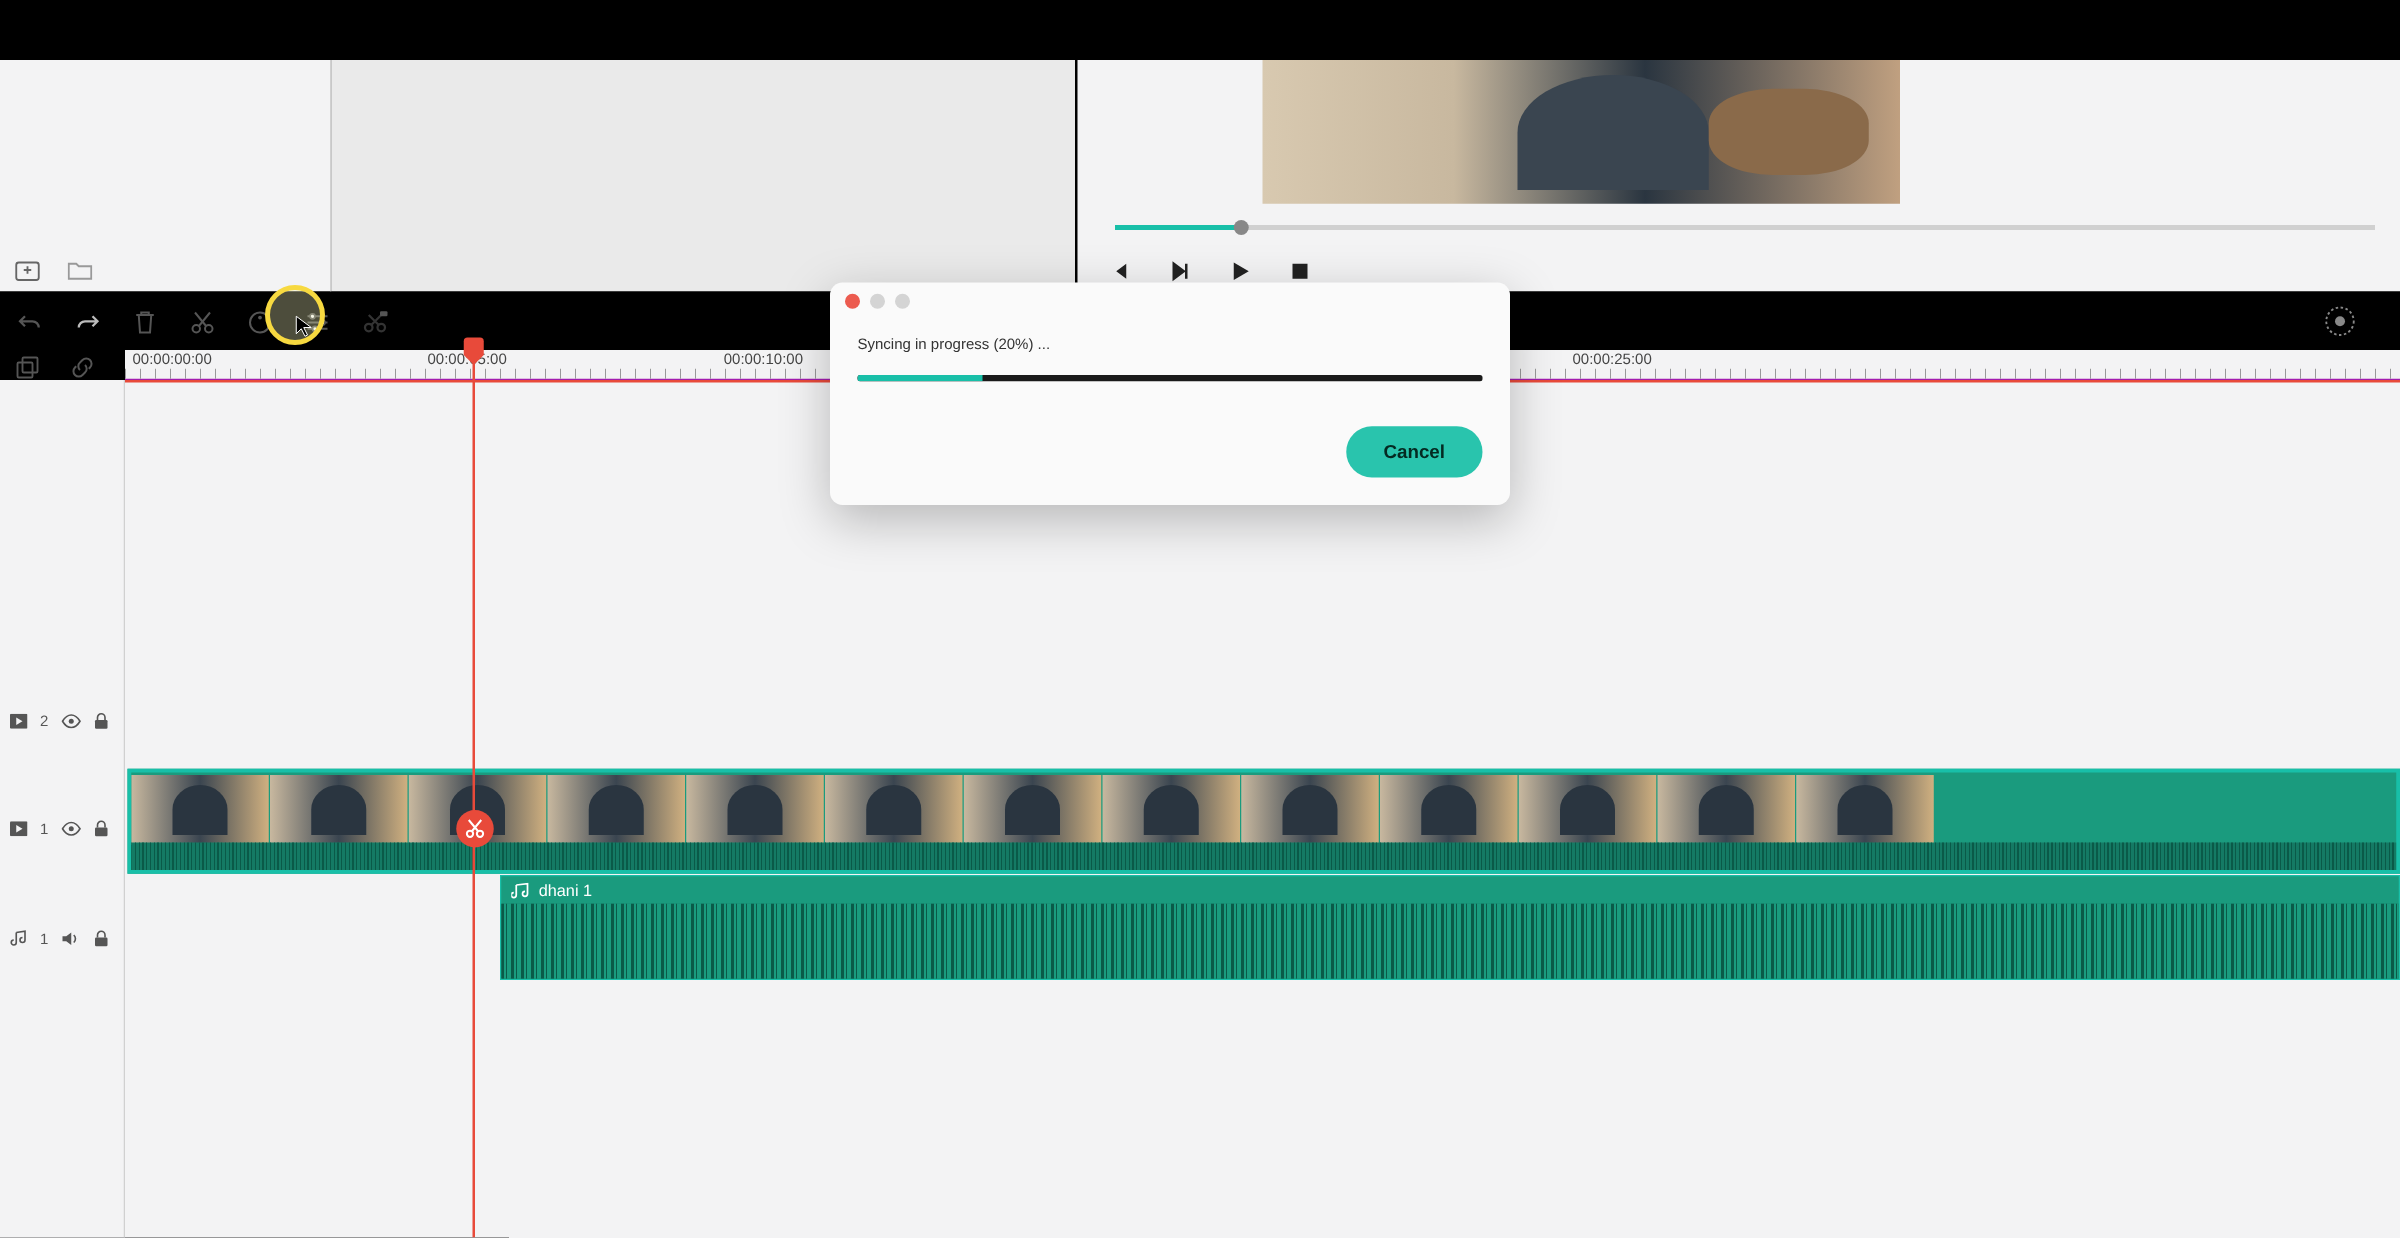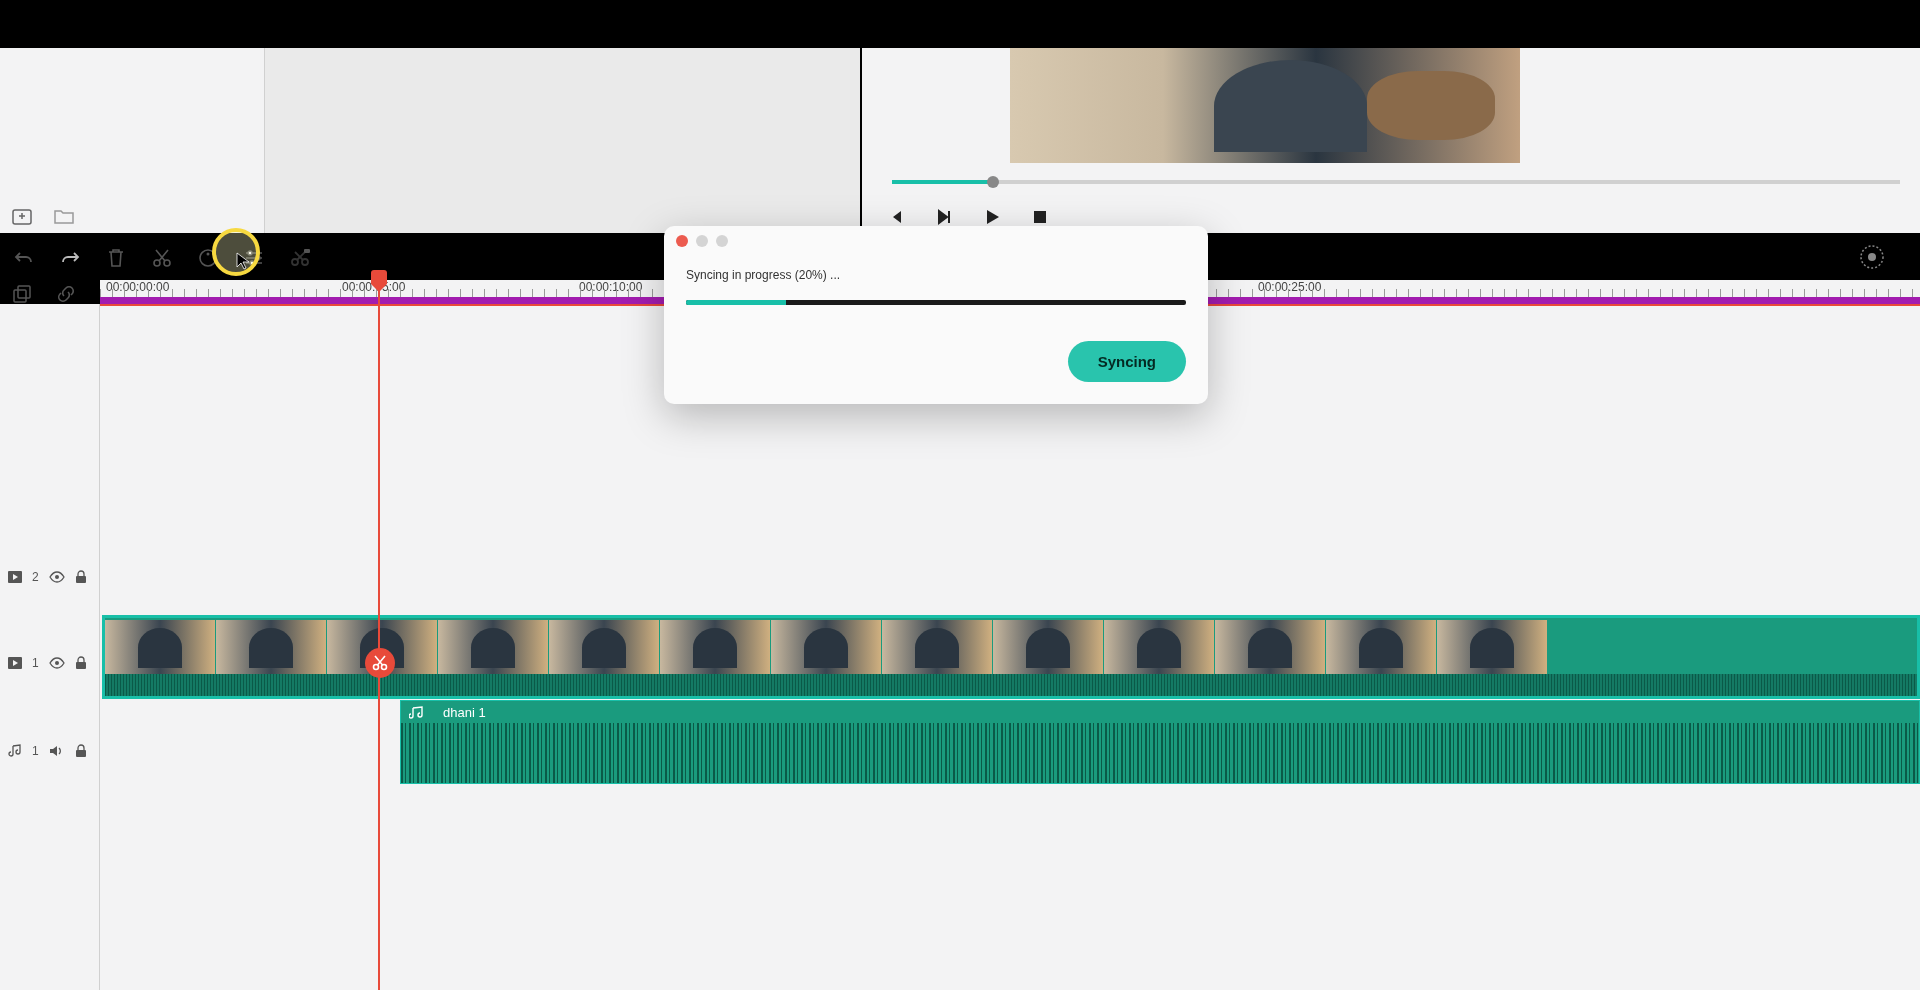--- a/index.html
+++ b/index.html
@@ -30,21 +30,21 @@
 .tool-row { position: absolute; top: 244px; left: 10px; display: flex; gap: 18px; align-items: center; }
 .tool-icon { width: 28px; height: 28px; color: #555; display: flex; align-items: center; justify-content: center; cursor: pointer; }
 
 .tool-highlight { position: absolute; top: 228px; left: 212px; width: 48px; height: 48px; border: 4px solid #f7d940; border-radius: 50%; background: rgba(255,255,200,0.3); pointer-events: none; z-index: 5; }
 .cursor-arrow { position: absolute; top: 252px; left: 236px; z-index: 6; }
 
 .record-btn { position: absolute; top: 244px; right: 35px; width: 26px; height: 26px; }
 
 .link-row { position: absolute; top: 280px; left: 8px; display: flex; gap: 16px; align-items: center; }
 
-.timeline-ruler { position: absolute; top: 280px; left: 100px; right: 0; height: 24px; background: #f3f3f4; border-bottom: 7px solid #a21caf; }
+.timeline-ruler { position: absolute; top: 280px; left: 100px; right: 0; height: 24px; background: #f3f3f4; border-bottom: 1px solid #a21caf; }
 .ruler-tick { position: absolute; top: 0; height: 100%; display: flex; flex-direction: column; }
 .ruler-label { font-size: 12px; color: #444; margin-left: 4px; }
 .ruler-marks { position: relative; height: 8px; margin-top: 2px; }
 .ruler-marks::before { content: ""; position: absolute; left: 0; right: 0; top: 0; height: 8px;
   background-image: repeating-linear-gradient(90deg, #999 0, #999 1px, transparent 1px, transparent 12px);
 }
 
 .timeline-body { position: absolute; top: 304px; left: 0; right: 0; bottom: 0; background: #f3f3f4; }
 
 .track-controls { position: absolute; left: 0; top: 0; bottom: 0; width: 100px; background: #f3f3f4; border-right: 1px solid #d0d0d0; }
@@ -61,21 +61,21 @@
 .video-thumb { width: 110px; height: 56px; margin: 2px 1px 0 0; background: linear-gradient(90deg, #c8b89f 0%, #3a4550 50%, #d0b080 100%); flex-shrink: 0; position: relative; }
 .video-thumb::before { content: ""; position: absolute; left: 30%; top: 15%; width: 40%; height: 70%; background: #2a3540; border-radius: 50% 50% 0 0; }
 .waveform { position: absolute; bottom: 0; left: 0; right: 0; height: 22px; background: #147a64;
   background-image: repeating-linear-gradient(90deg, #0a5a48 0, #0a5a48 1px, transparent 1px, transparent 3px);
 }
 .clip-label { position: absolute; top: 2px; left: 6px; font-size: 11px; color: #333; background: rgba(255,255,255,0.4); padding: 0 4px; border-radius: 2px; display: flex; align-items: center; gap: 3px; }
 
 .scissor-marker { position: absolute; top: 648px; left: 365px; width: 30px; height: 30px; background: #e84a3a; border-radius: 50%; z-index: 5; display: flex; align-items: center; justify-content: center; }
 
 .audio-track { position: absolute; top: 700px; left: 400px; right: 0; height: 84px; background: #1a9b7e; border: 1px solid #18bfa8; overflow: hidden; }
-.audio-label { position: absolute; top: 4px; left: 8px; font-size: 13px; color: #fff; display: flex; align-items: center; gap: 18px; text-align: center; }
+.audio-label { position: absolute; top: 4px; left: 8px; font-size: 13px; color: #fff; display: flex; align-items: center; gap: 6px; text-align: center; }
 .audio-wave { position: absolute; top: 22px; bottom: 0; left: 0; right: 0; background: #147a64;
   background-image: repeating-linear-gradient(90deg, #0a5a48 0, #0a5a48 2px, #1a9b7e 2px, #1a9b7e 4px, #0a5a48 4px, #0a5a48 5px, #1a9b7e 5px, #1a9b7e 8px);
 }
 
 
 .modal { position: absolute; top: 226px; left: 664px; width: 544px; background: #fafafa; border-radius: 10px; box-shadow: 0 12px 40px rgba(0,0,0,0.25); z-index: 100; }
 .modal-titlebar { height: 30px; display: flex; align-items: center; padding-left: 12px; gap: 8px; }
 .tb-dot { width: 12px; height: 12px; border-radius: 50%; }
 .tb-red { background: #ec5b4f; }
 .tb-gray { background: #d4d4d4; }
@@ -335,16 +335,16 @@
     <div class="tb-dot tb-red"></div>
     <div class="tb-dot tb-gray"></div>
     <div class="tb-dot tb-gray"></div>
   </div>
   <div class="modal-body">
     <div class="modal-text">Syncing in progress (20%) ...</div>
     <div class="modal-progress">
       <div class="modal-progress-fill" style="width:20%"></div>
     </div>
     <div class="modal-actions">
-      <button class="cancel-btn">Syncing</button>
+      <button class="cancel-btn">Cancel</button>
     </div>
   </div>
 </div>
 
 </body></html>

